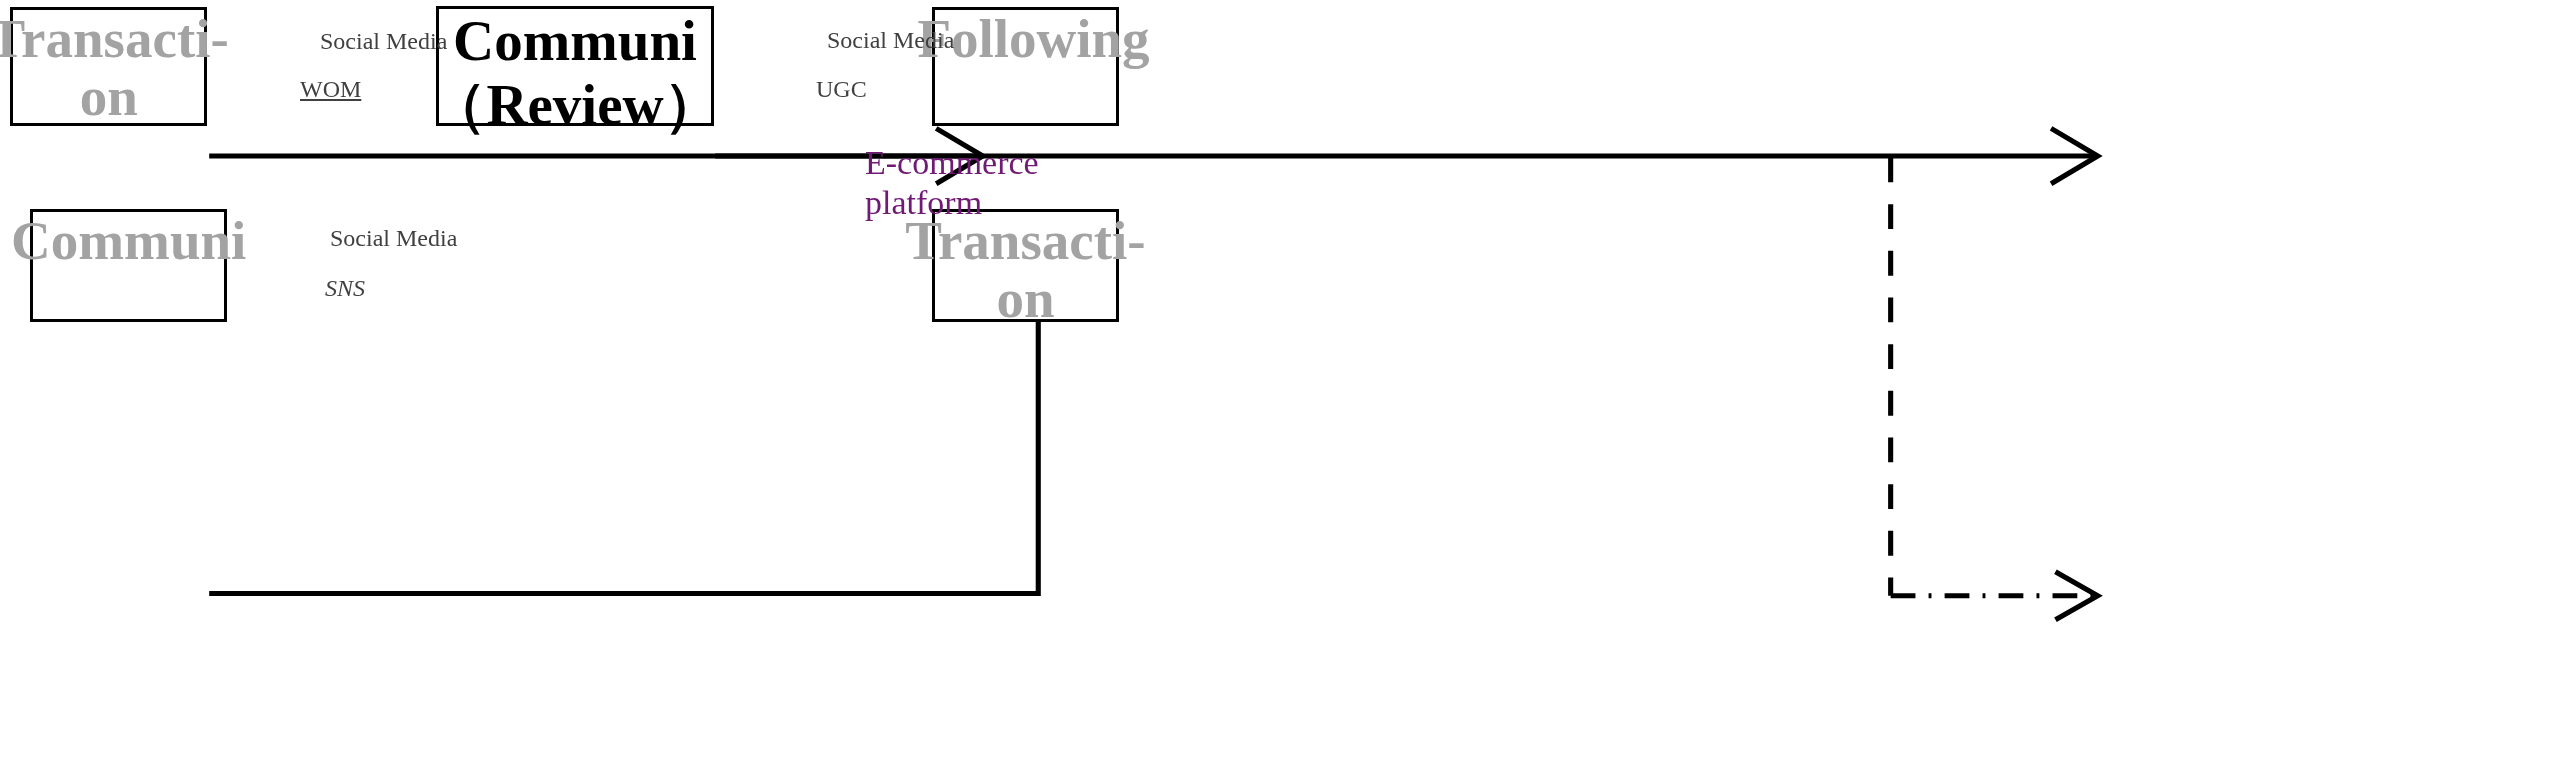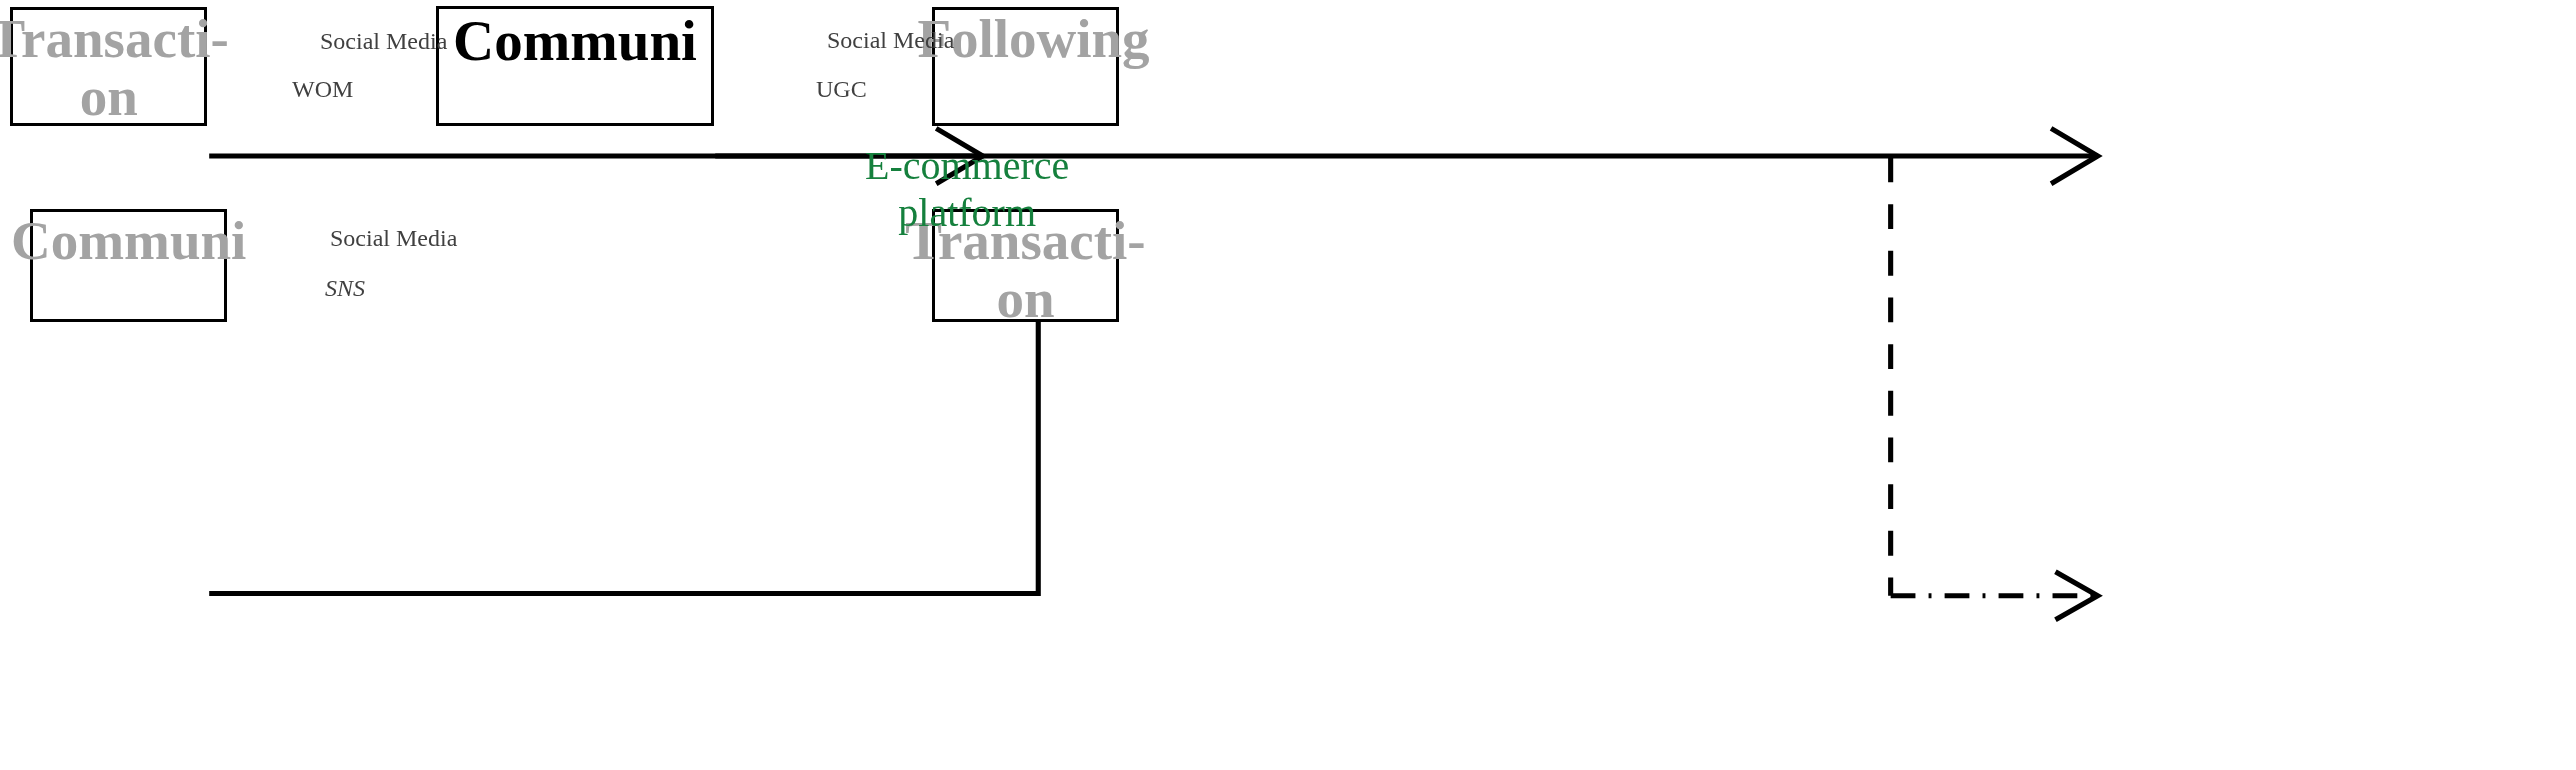--- a/index.html
+++ b/index.html
@@ -59,34 +59,34 @@
   .edge-label {
     position: absolute;
     color: #404040;
     font-size: 24px;
     line-height: 1.0;
     white-space: nowrap;
     z-index: 6;
   }
 
   #label-social-media-1 { left: 320px;  top: 29px;  }
-  #label-wom            { left: 292px;  top: 77px; }
+  #label-wom            { left: 300px;  top: 77px; text-decoration: underline; }
   #label-social-media-2 { left: 827px; top: 28px;  }
   #label-ugc            { left: 816px; top: 77px; }
   #label-social-media-3 { left: 330px;  top: 226px; }
   #label-sns            { left: 325px;  top: 276px; font-style: italic; }
 
   #label-ecommerce {
     position: absolute;
     left: 865px;
     top: 143px;
-    color: #15803d;
-    font-size: 40px;
+    color: #701a75;
+    font-size: 34px;
     line-height: 1.17;
-    text-align: center;
+    text-align: left;
     white-space: nowrap;
     z-index: 6;
   }
 
   
   #connectors {
     position: absolute;
     left: 0;
     top: 0;
     width: 2576px;
@@ -128,20 +128,21 @@
     <span class="line">Transacti-</span>
     <span class="line">on</span>
   </div>
 
   <div class="node node-gray" id="node-communication">
     <span class="line">Communi</span>
   </div>
 
   <div class="node node-black" id="node-sharing">
     <span class="line">Communi</span>
+    <span class="line">（Review）</span>
   </div>
 
   <div class="node node-gray" id="node-following">
     <span class="line">Following</span>
   </div>
 
   <div class="node node-gray" id="node-transaction-bottom">
     <span class="line">Transacti-</span>
     <span class="line">on</span>
   </div>

